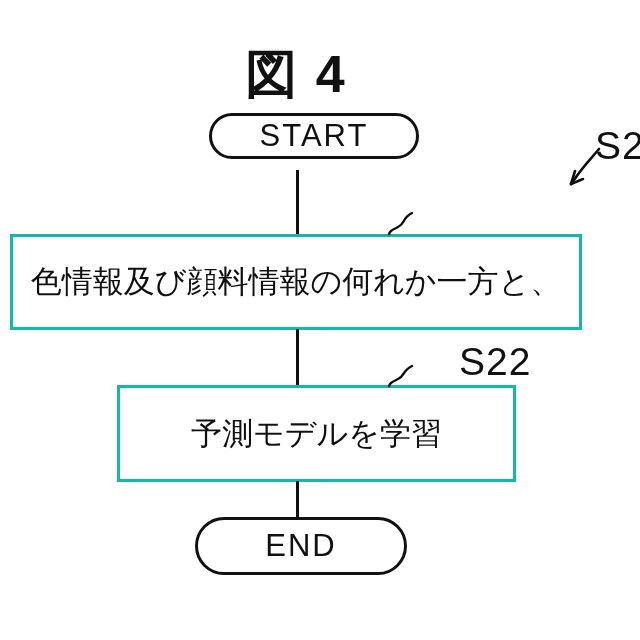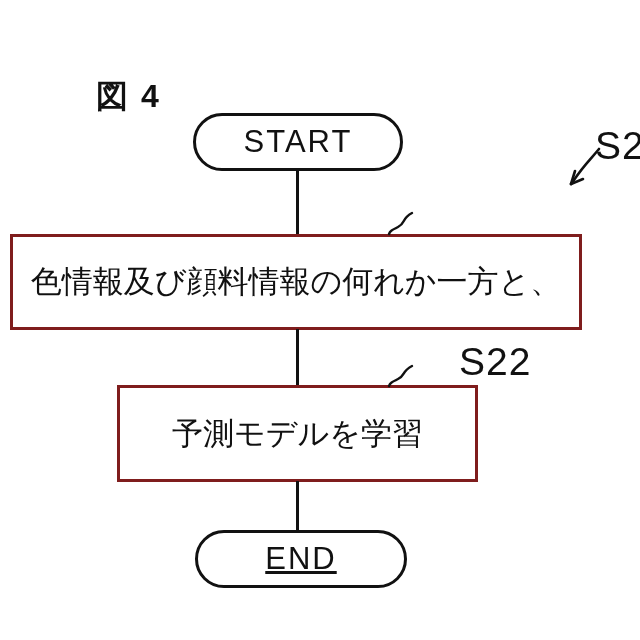--- a/index.html
+++ b/index.html
@@ -14,58 +14,57 @@
     background: #ffffff;
     font-family: "Liberation Sans", "DejaVu Sans", sans-serif;
     color: #111111;
     overflow: hidden;
   }
   .figure-title {
     position: absolute;
     left: 96px;
     top: 40px;
     width: 400px;
-    text-align: left;
-    font-size: 32px;
+    text-align: center;
+    font-size: 52px;
     font-weight: bold;
     letter-spacing: 2px;
     white-space: pre;
-    margin-top: 35px;
   }
   .terminal {
     position: absolute;
     box-sizing: border-box;
     border: 3px solid #111111;
     border-radius: 30px;
     display: flex;
     align-items: center;
     justify-content: center;
     font-size: 31px;
     letter-spacing: 2px;
     background: #ffffff;
   }
-  .terminal.start { left: 193px; top: 113px; width: 210px; height: 58px; }
-  .terminal.end   { left: 195px; top: 530px; width: 212px; height: 58px; text-decoration: underline; }
+  .terminal.start { left: 209px; top: 113px; width: 210px; height: 46px; }
+  .terminal.end   { left: 195px; top: 517px; width: 212px; height: 58px; }
   .process {
     position: absolute;
     box-sizing: border-box;
-    border: 3px solid #7f1d1d;
+    border: 3px solid #14b8a6;
     background: #ffffff;
     display: flex;
     flex-direction: column;
     align-items: center;
     justify-content: center;
     text-align: center;
   }
   .process.box1 {
     left: 10px; top: 234px; width: 572px; height: 96px;
     font-size: 31px; line-height: 44px;
   }
   .process.box2 {
-    left: 117px; top: 385px; width: 361px; height: 97px;
+    left: 117px; top: 385px; width: 399px; height: 97px;
     font-size: 31px;
   }
   .vline {
     position: absolute;
     left: 296px;
     width: 3px;
     background: #111111;
   }
   .vline.c1 { top: 170px; height: 65px; }
   .vline.c2 { top: 329px; height: 57px; }

